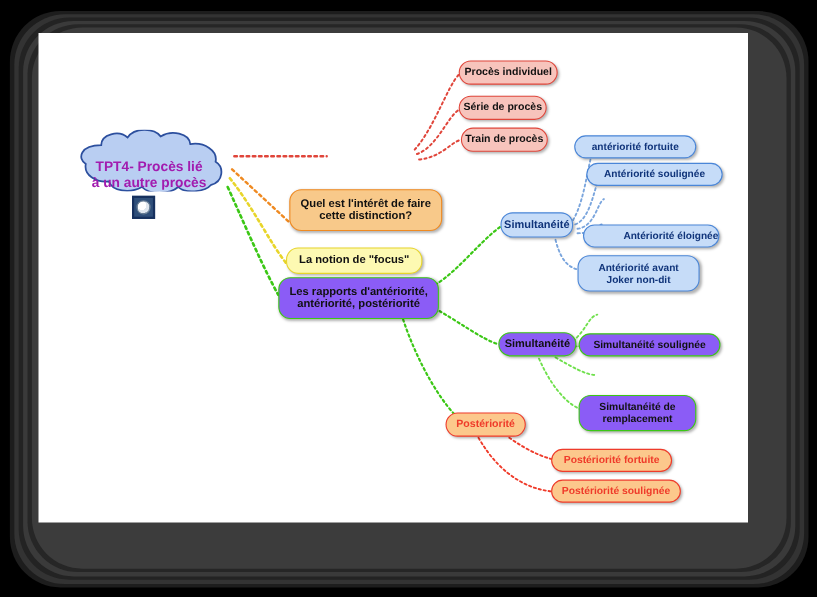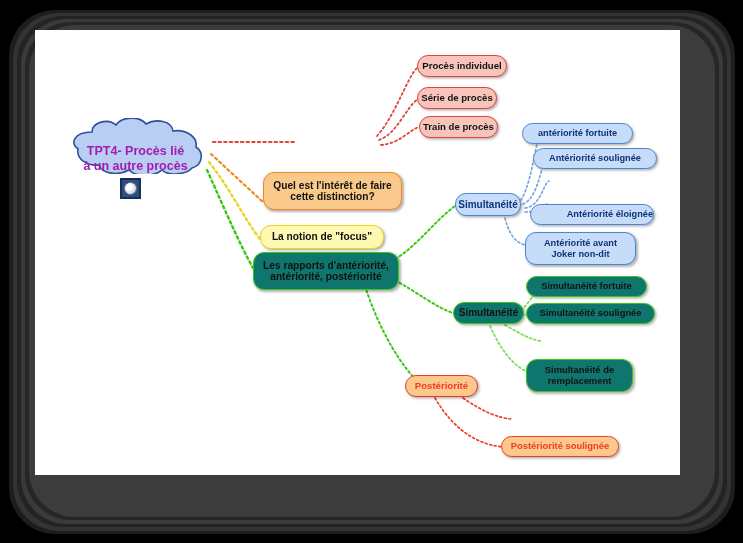--- a/index.html
+++ b/index.html
@@ -29,21 +29,21 @@
 
   
   #central{position:absolute;left:23px;top:88px;width:155px;height:56px;}
   #central .cloudtxt{position:absolute;left:0;top:0;width:155px;height:56px;
         display:flex;align-items:flex-end;justify-content:center;text-align:center;
         font-size:12.5px;font-weight:bold;color:#a21caf;line-height:1.2;z-index:2;}
 
   .n-red   {background:#f7c4bc;border-color:#e0453a;color:#111;}
   .n-orange{background:#f8c98a;border-color:#ef8a22;color:#111;}
   .n-yellow{background:#fdf9b2;border-color:#e8d52a;color:#111;}
-  .n-green {background:#0f766e;border-color:#3bc715;color:#111;}
+  .n-green {background:#8b5cf6;border-color:#3bc715;color:#111;}
   .n-blue  {background:#c6dcf8;border-color:#4a86d8;color:#10347a;}
   .n-peach {background:#fcc88c;border-color:#ef3b2a;color:#ef3b2a;}
 
   
   #icon{position:absolute;left:85px;top:148px;width:21px;height:21px;
         border:2px solid #16305e;background:#2f4f7a;box-sizing:border-box;
         display:flex;align-items:center;justify-content:center;}
   #icon .glyph{width:13px;height:13px;border-radius:50%;background:
        radial-gradient(circle at 35% 35%, #ffffff 0 40%, #dfe6ee 41% 70%, #9fb2c6 71% 100%);
        border:1px solid #6b7f95;box-sizing:border-box;}
@@ -172,39 +172,39 @@
       <span>
         <span>Antériorité avant</span><br>
         <span>Joker non-dit</span>
       </span>
     </div>
 
     <div class="node n-green" style="left:418px;top:272px;width:71px;height:22px;font-size:10px;">
       <span>Simultanéité</span>
     </div>
 
-    <div class="node n-green" style="left:491px;top:246px;width:121px;height:21px;font-size:9.4px;">
-      <span>Simultanéité fortuite</span>
-    </div>
 
     <div class="node n-green" style="left:491px;top:273px;width:129px;height:21px;font-size:9.4px;">
       <span>Simultanéité soulignée</span>
     </div>
 
 
     <div class="node n-green" style="left:491px;top:329px;width:107px;height:33px;font-size:9.4px;">
       <span>
         <span>Simultanéité de</span><br>
         <span>remplacement</span>
       </span>
     </div>
 
     <div class="node n-peach" style="left:370px;top:345px;width:73px;height:22px;font-size:9.6px;">
       <span>Postériorité</span>
     </div>
 
+    <div class="node n-peach" style="left:466px;top:378px;width:110px;height:21px;font-size:9.4px;">
+      <span>Postériorité fortuite</span>
+    </div>
 
     <div class="node n-peach" style="left:466px;top:406px;width:118px;height:21px;font-size:9.4px;">
       <span>Postériorité soulignée</span>
     </div>
 
   </div>
 </div>
 
 </body></html>

